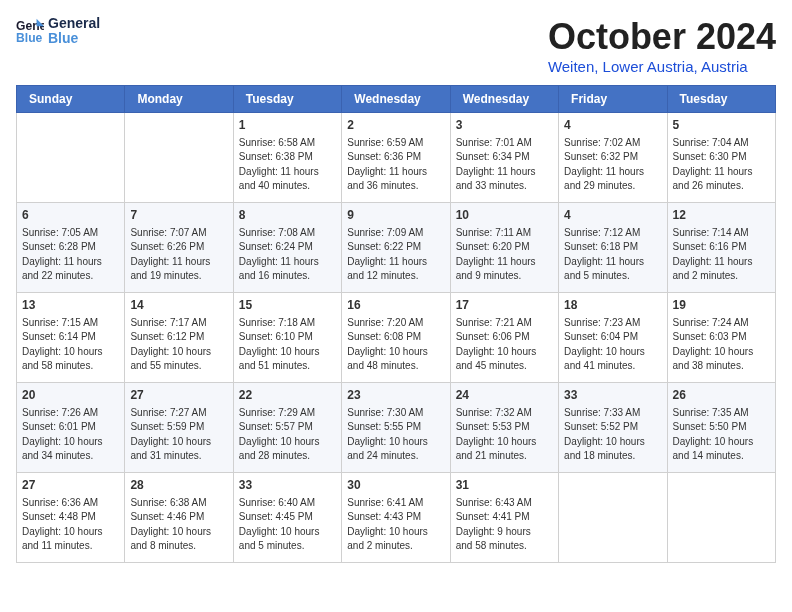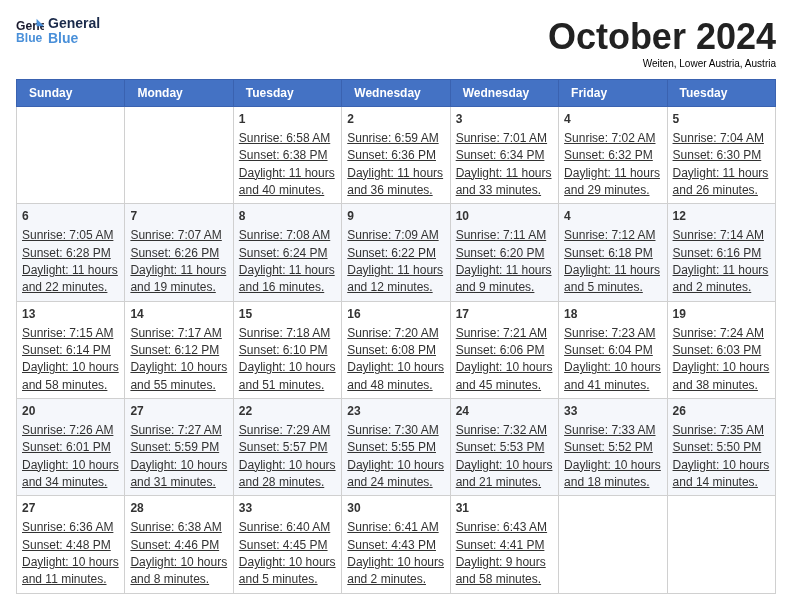--- a/index.html
+++ b/index.html
@@ -19,30 +19,30 @@
     .logo {
       display: flex;
       align-items: center;
       gap: 4px;
     }
     .logo-icon {
       width: 28px;
       height: 28px;
     }
     .title-area {
-      text-align: right;
+      text-align: left;
     }
     .month-title {
       font-size: 36px;
       font-weight: bold;
       color: #222;
     }
     .location-title {
-      font-size: 10px;
-      color: #000000;
+      font-size: 15px;
+      color: #1d4ed8;
     }
     table {
       width: 100%;
       border-collapse: collapse;
       font-size: 11px;
     }
     thead tr th {
       background-color: #4472c4;
       color: #fff;
       text-align: left;
@@ -66,24 +66,23 @@
     tbody tr:nth-child(even) td {
       background: #f5f7fb;
     }
     .day-number {
       font-weight: bold;
       font-size: 12px;
       display: block;
       margin-bottom: 2px;
     }
     .day-detail {
-      font-size: 12px;
+      font-size: 10px;
       color: #333;
       line-height: 1.45;
-      text-decoration: underline;
     }
     .empty-cell {
       background: #fff !important;
     }
   </style>
 </head>
 <body>
 
 <div class="header-area">
   <div class="logo">

